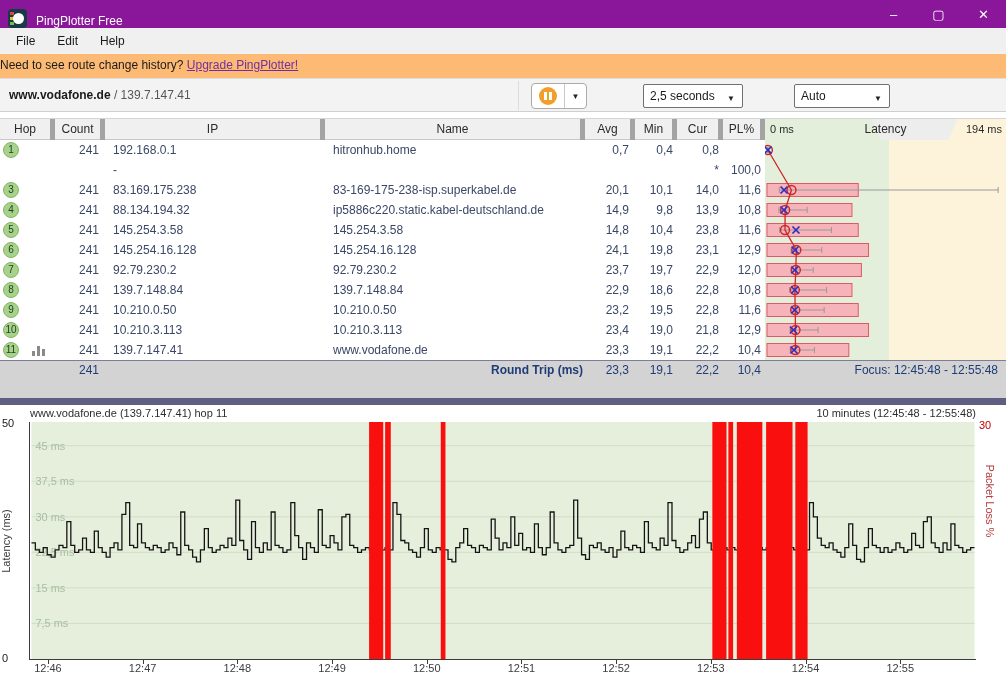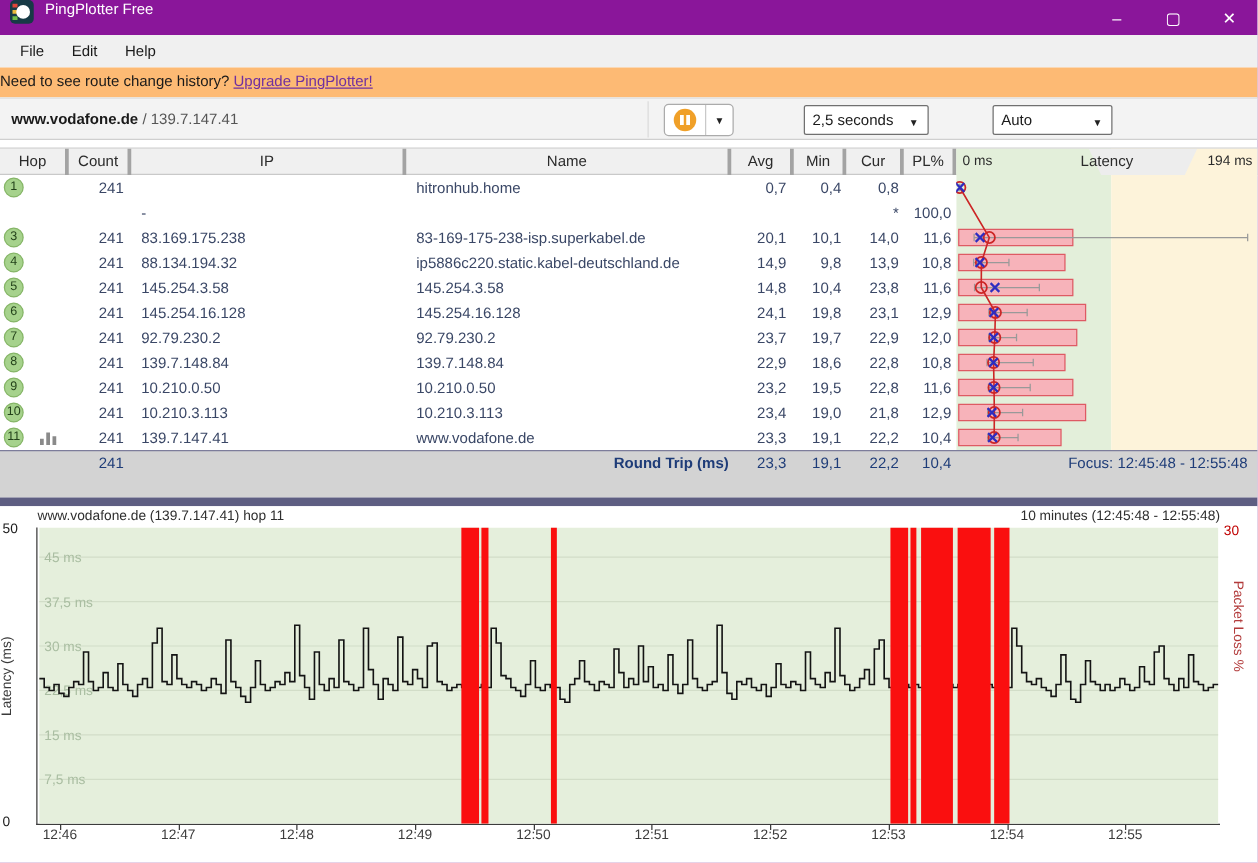--- a/index.html
+++ b/index.html
@@ -1,21 +1,21 @@
 <!DOCTYPE html>
 <html><head>
 <meta charset="utf-8">
 <style>
   * { margin:0; padding:0; box-sizing:border-box; }
   html,body { width:1006px; height:690px; }
   body { font-family:"Liberation Sans", sans-serif; font-size:12px; color:#333; background:#fff; overflow:hidden; }
   #app { position:relative; width:1006px; height:690px; background:#fff; outline:1px solid #7a1489; }
 
   
-  .titlebar { position:absolute; left:0; top:0; width:1006px; height:28px; background:#8a169a; display:flex; align-items:flex-start; }
+  .titlebar { position:absolute; left:0; top:0; width:1006px; height:28px; background:#8a169a; display:flex; align-items:flex-end; }
   .appicon { width:19px; height:19px; margin-left:8px; border-radius:4px; background:#173a46; position:relative; overflow:hidden; }
   .appicon .dot { position:absolute; right:3px; top:4px; width:11px; height:11px; border-radius:50%; background:#fff; }
   .appicon .s1,.appicon .s2,.appicon .s3 { position:absolute; left:2px; width:4px; height:3px; }
   .appicon .s1 { top:3px; background:#e0453a; }
   .appicon .s2 { top:8px; background:#e8b93c; }
   .appicon .s3 { top:13px; background:#6fbf4a; }
   .apptitle { color:#fff; margin-left:9px; font-size:12px; }
   .winbtns { position:absolute; right:0; top:0; height:28px; display:flex; }
   .winbtn { width:45px; height:28px; display:flex; align-items:center; justify-content:center; color:#fff; font-size:13px; cursor:default; }
 
@@ -41,21 +41,21 @@
   .tb-label { position:absolute; top:11px; color:#1a1a1a;margin-top:40px; }
   .dd { position:absolute; top:5px; height:24px; background:#fff; border:1px solid #707070; border-radius:2px; padding:4px 6px; color:#1a1a1a; }
   .dd .caret { position:absolute; right:7px; top:9px; font-size:8px; color:#222; }
   .legend { position:absolute; left:878px; top:3px; width:127px; height:28px; }
   .legend .lab { position:absolute; top:0; font-size:11px; color:#333; }
   .legend .bar { position:absolute; left:0; top:16px; width:127px; height:7px;
     background:linear-gradient(to right,#72bf4c 0%,#72bf4c 31%,#f0b33e 31%,#f0b33e 63%,#e85048 63%,#e85048 100%); }
 
   
   .tablehead { position:absolute; left:0; top:118px; width:1006px; height:22px; background:#f0f0f0; border-top:1px solid #d5d5d5; border-bottom:1px solid #c9c9c9; }
-  .th { position:absolute; top:0; height:22px; line-height:21px; text-align:center; color:#2b2b2b; border-right:3px solid #a3a3a3; }
+  .th { position:absolute; top:0; height:22px; line-height:21px; text-align:center; color:#2b2b2b; border-right:5px solid #a3a3a3; }
   .latscale { position:absolute; left:765px; top:0; width:241px; height:22px;
     background:linear-gradient(to right,#e3efda 0%,#e3efda 51.5%,#fdf3da 51.5%,#fdf3da 100%); }
   .latscale .band { position:absolute; left:44%; top:0; width:36%; height:22px; background:#ededed;
     clip-path:polygon(0 0,100% 0,88% 100%,12% 100%); }
   .latscale .smin { position:absolute; left:5px; top:0; line-height:21px; font-size:11px; color:#2b2b2b; }
   .latscale .stitle { position:absolute; left:0; width:100%; text-align:center; line-height:21px; color:#2b2b2b; }
   .latscale .smax { position:absolute; right:4px; top:0; line-height:21px; font-size:11px; color:#2b2b2b; }
 
   .tbody { position:absolute; left:0; top:140px; width:1006px; height:220px; background:#fff; }
   .row { position:absolute; left:0; width:1006px; height:20px; }
@@ -152,20 +152,21 @@
       <span class="smin">0 ms</span>
       <span class="stitle">Latency</span>
       <span class="smax">194 ms</span>
     </div>
   </div>
 
   <div class="tbody" id="tbody">
     <div class="row" style="top: 0px;">
         <div class="hopbadge">1</div>
         <div class="cell c-count">241</div>
+        <div class="cell c-ip">192.168.0.1</div>
         <div class="cell c-name">hitronhub.home</div>
         <div class="cell c-avg">0,7</div>
         <div class="cell c-min">0,4</div>
         <div class="cell c-cur">0,8</div>
         <div class="cell c-pl"></div>
       </div>
       <div class="row" style="top: 20px;">
         <div class="cell c-count"></div>
         <div class="cell c-ip">-</div>
         <div class="cell c-name"></div>

